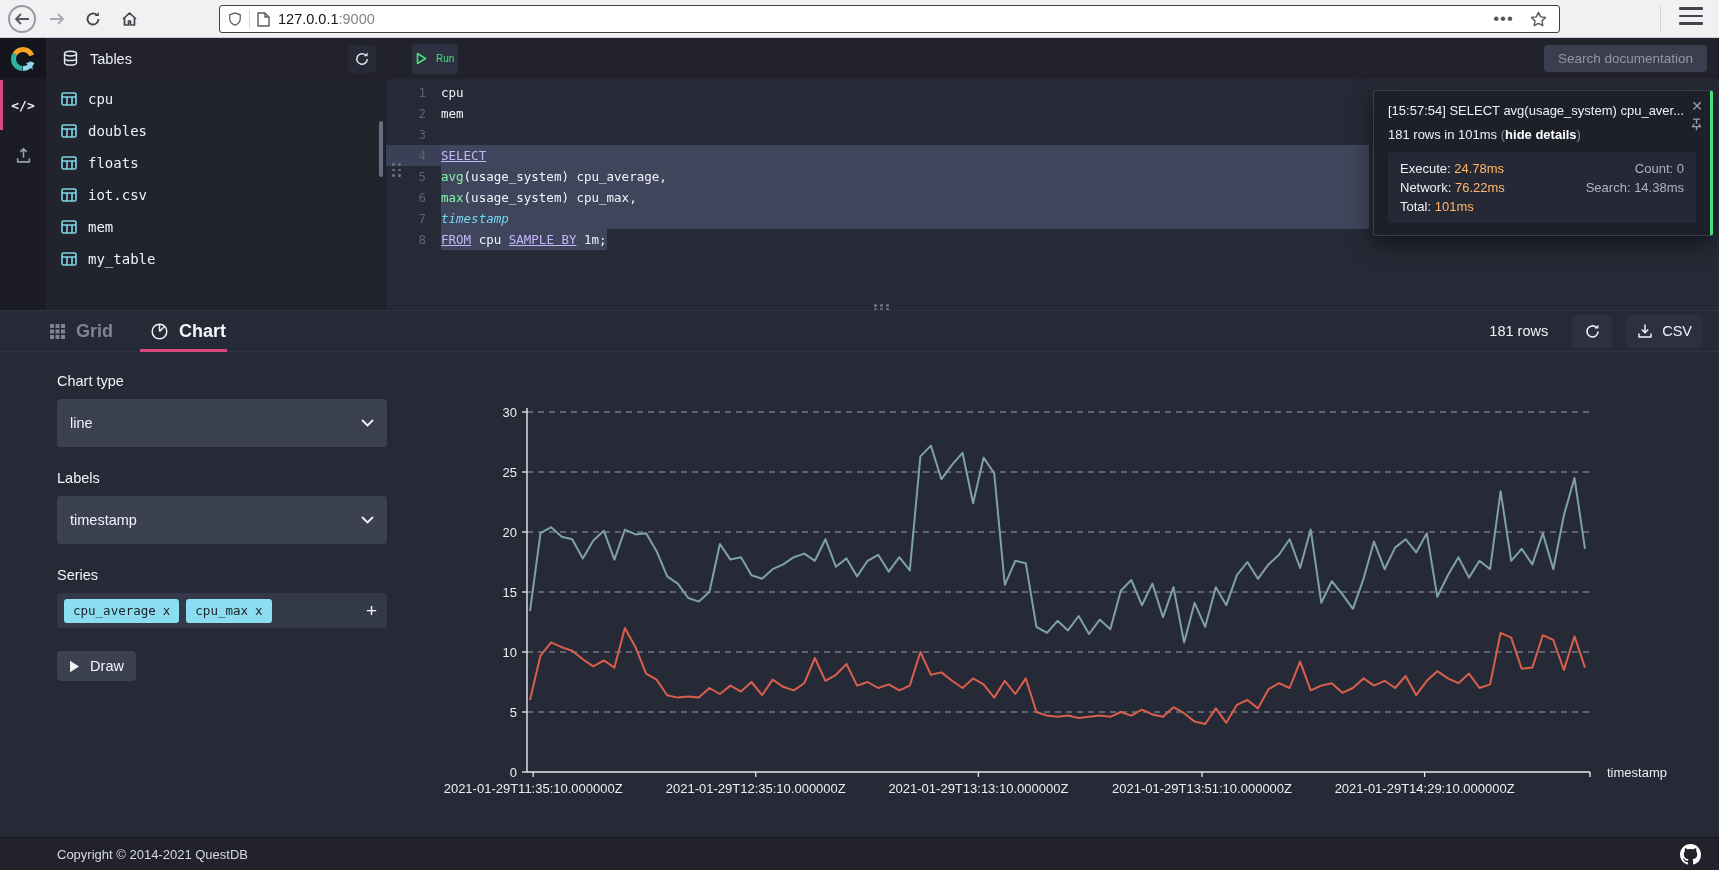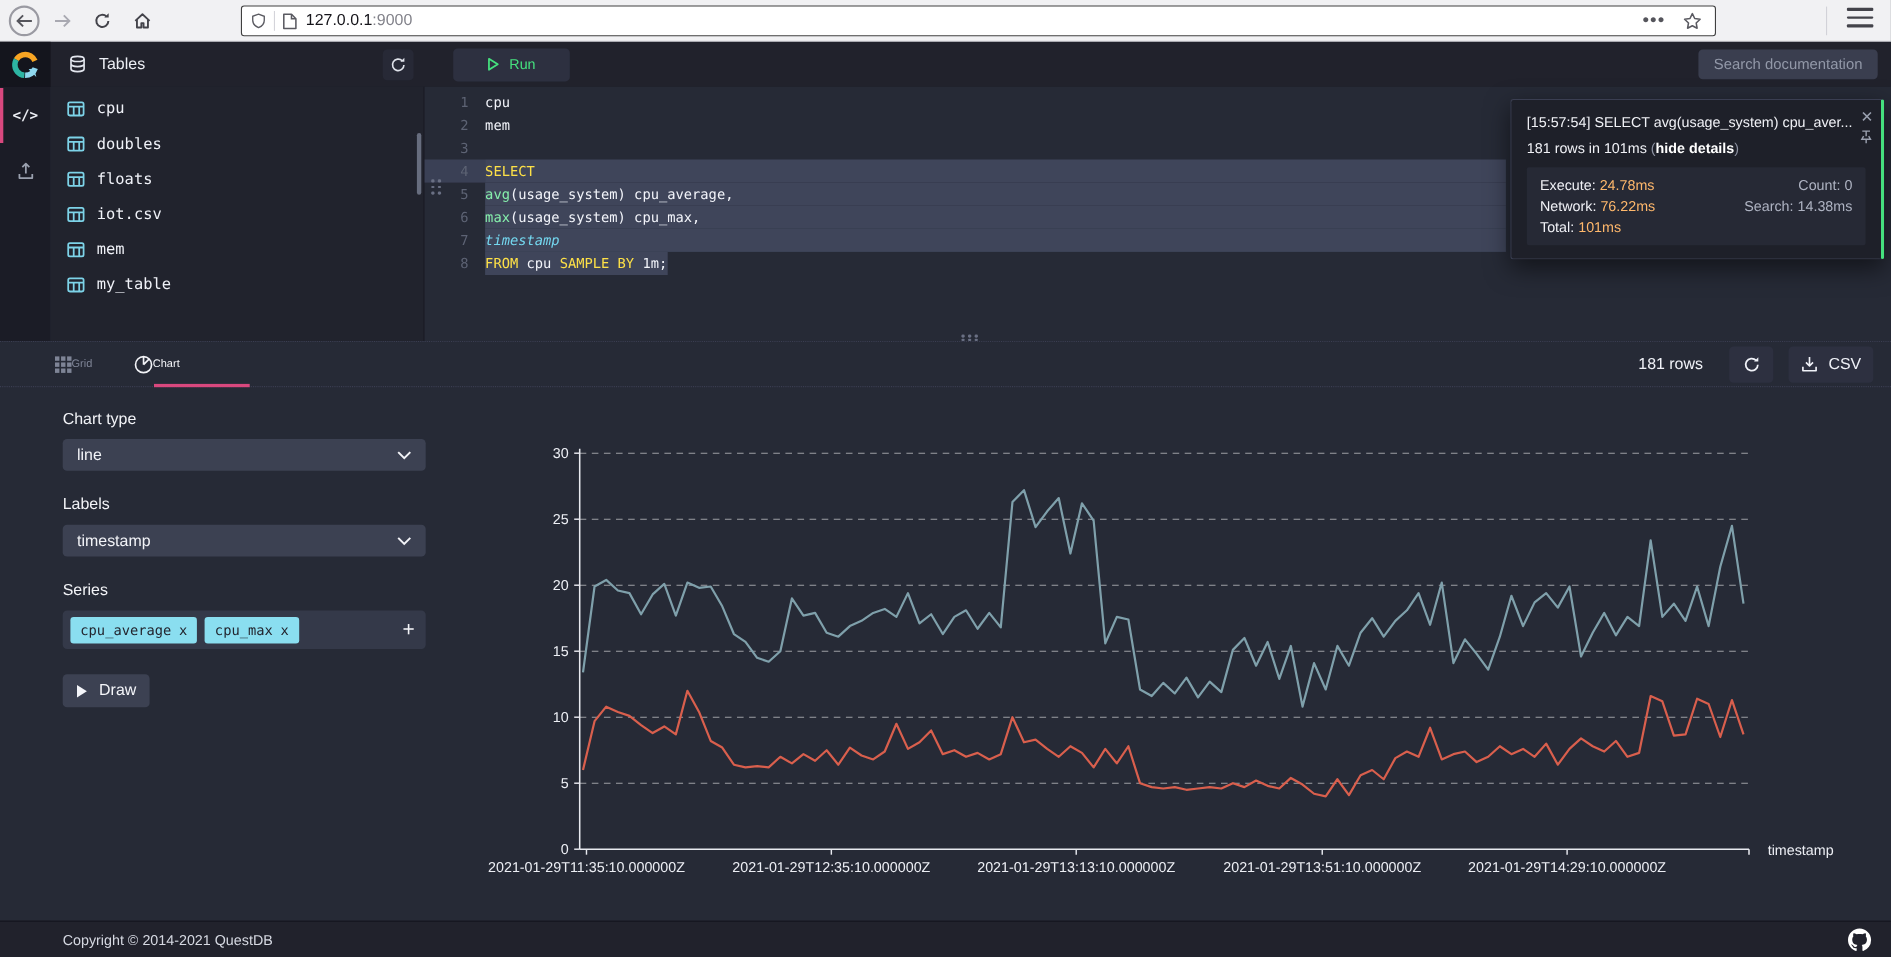--- a/index.html
+++ b/index.html
@@ -20,21 +20,21 @@
   .hamburger { position:absolute; right:16px; top:7px; width:24px; display:flex; flex-direction:column; gap:5px; }
   .hamburger span { height:2.5px; background:#43434a; border-radius:1px; }
 
   
   .topbar { position:absolute; left:0; top:38px; width:1719px; height:41px; background:#21222c; display:flex; align-items:center; }
   .logo-box { width:46px; height:41px; background:#14151d; display:flex; align-items:center; justify-content:center; flex:none; }
   .tables-head { width:340px; height:41px; display:flex; align-items:center; gap:11px; padding:0 10px 0 16px; flex:none; }
   .tables-title { color:#eceef4; font-size:14.5px; }
   .icon-btn { width:28px; height:28px; border-radius:4px; display:flex; align-items:center; justify-content:center; background:#272936; }
   .tables-head .icon-btn { margin-left:auto; }
-  .run-btn { margin-left:26px; height:30px; padding:0 31px; background:#2d3040; border-radius:4px; display:flex; align-items:center; gap:9px; color:#45e07e; font-size:13px; }
+  .run-btn { margin-left:26px; height:30px; padding:0 4px; background:#2d3040; border-radius:4px; display:flex; align-items:center; gap:9px; color:#45e07e; font-size:10px; }
   .search-doc { margin-left:auto; margin-right:12px; width:163px; height:27px; background:#3a3e4f; border:none; border-radius:4px; color:#9298a8; font-size:13.5px; padding:0 14px; outline:none; }
   .search-doc::placeholder { color:#9298a8; }
 
   
   .rail { position:absolute; left:0; top:79px; width:46px; height:758px; background:#1b1c26; }
   .rail-active { position:absolute; left:0; top:1px; width:3px; height:50px; background:#d9487e; }
   .rail-code { position:absolute; left:0; top:12px; width:46px; height:28px; display:flex; align-items:center; justify-content:center; color:#eceef4; font-family:"DejaVu Sans Mono",monospace; font-size:13px; font-weight:bold; }
   .rail-upload { position:absolute; left:0; top:62px; width:46px; height:28px; display:flex; align-items:center; justify-content:center; color:#9aa0ae; }
 
   
@@ -43,21 +43,21 @@
   .tp-scroll { position:absolute; right:2px; top:42px; width:4px; height:56px; background:#676d7e; border-radius:2px; }
 
   
   .editor { position:absolute; left:386px; top:79px; width:1333px; height:231px; background:#262a36; padding-top:3px; font-family:"DejaVu Sans Mono",monospace; font-size:12.5px; }
   .code-line { display:flex; height:21px; line-height:21px; }
   .gutter { width:55px; text-align:right; padding-right:15px; color:#5d6374; flex:none; }
   .g-active { background:#3a4055; }
   .line-content { white-space:pre; color:#f2f4fa; }
   .sel-block { background:#3f455a; display:inline-block; min-width:928px; }
   .sel-text { background:#3f455a; display:inline-block; }
-  .seg-p { color:#f2f4fa; } .seg-kw { color:#fde047; } .seg-fn { color:#86efac; } .seg-ty { color:#74d7ef; font-style:italic; }
+  .seg-p { color:#f2f4fa; } .seg-kw { color:#c4b5fd;text-decoration:underline; } .seg-fn { color:#86efac; } .seg-ty { color:#74d7ef; font-style:italic; }
   .editor-grip { position:absolute; left:6px; top:84px; display:grid; grid-template-columns:3px 3px; gap:3px; }
   .editor-grip i { width:2.5px; height:2.5px; background:#6a7084; border-radius:50%; }
 
   
   .popup { position:absolute; left:1373px; top:90px; width:340px; background:#1e2029; border:1px solid #3a3e51; border-right:3px solid #45e07e; border-radius:3px; padding:12px 26px 12px 14px; box-shadow:0 8px 22px rgba(0,0,0,.5); z-index:40; color:#f0f1f6; font-size:13px; }
   .popup-title { white-space:nowrap; overflow:hidden; }
   .popup-summary { margin-top:9px; }
   .popup-summary b { font-weight:bold; color:#fff; }
   .paren { color:#8b90a0; }
   .popup-details { margin-top:10px; background:#262935; border-radius:2px; padding:9px 12px; display:flex; justify-content:space-between; margin-right:-12px; }
@@ -65,32 +65,32 @@
   .pd-col.right { text-align:right; color:#aeb3c2; }
   .pd-val { color:#ffb86c; }
   .popup-close { position:absolute; right:7px; top:8px; color:#9aa0af; font-size:14px; line-height:14px; cursor:pointer; }
   .popup-pin { position:absolute; right:8px; top:27px; color:#9aa0af; cursor:pointer; }
 
   
   .results { position:absolute; left:0; top:310px; width:1719px; height:527px; background:#262a36; border-top:1px dotted #3b3e52; }
   .splitter-dots { position:absolute; left:874px; top:-7px; display:grid; grid-template-columns:repeat(3,5px); gap:1px; }
   .splitter-dots i { width:2.5px; height:2.5px; background:#6a7084; border-radius:50%; }
   .tabs-row { height:41px; border-bottom:1px dotted #3b3e52; display:flex; align-items:center; padding:0 16px 0 50px; position:relative; }
-  .tab { display:flex; align-items:center; font-size:10px; cursor:pointer; }
+  .tab { display:flex; align-items:center; gap:11px; font-size:18px; cursor:pointer;font-weight:bold; }
   .tab-grid { color:#7e8496; }
   .tab-chart { color:#f4f5f9; margin-left:38px; }
   .tab-underline { position:absolute; left:140px; bottom:-1px; width:87px; height:3px; background:#d9487e; }
   .tabs-right { margin-left:auto; display:flex; align-items:center; gap:14px; }
   .rows-count { color:#f0f2f8; font-size:14.5px; margin-right:10px; }
   .sq-btn { height:33px; min-width:40px; background:#2d3040; border-radius:4px; display:flex; align-items:center; justify-content:center; gap:9px; color:#f0f2f8; font-size:14.5px; padding:0 11px; cursor:pointer; }
 
   
   .controls { position:absolute; left:57px; top:62px; width:330px; }
   .ctrl-label { color:#f2f3f7; font-size:14.5px; margin-bottom:10px; }
-  .dropdown { height:29px; background:#3c4152; border-radius:4px; display:flex; align-items:center; padding:0 13px; color:#f2f3f7; font-size:14.5px; margin-bottom:23px; cursor:pointer; }
+  .dropdown { height:48px; background:#3c4152; border-radius:4px; display:flex; align-items:center; padding:0 13px; color:#f2f3f7; font-size:14.5px; margin-bottom:23px; cursor:pointer; }
   .dropdown svg { margin-left:auto; }
   .series-box { height:35px; background:#343949; border-radius:4px; display:flex; align-items:center; gap:7px; padding:0 10px 0 7px; margin-bottom:23px; }
   .chip { background:#8adef0; color:#23252e; border-radius:3px; height:24px; display:flex; align-items:center; padding:0 9px; font-family:"DejaVu Sans Mono",monospace; font-size:12.5px; gap:7px; }
   .chip .chip-x { cursor:pointer; }
   .series-add { margin-left:auto; color:#f2f3f7; font-size:19px; cursor:pointer; }
   .draw-btn { width:79px; height:30px; background:#3c4152; border-radius:4px; display:flex; align-items:center; justify-content:center; gap:10px; color:#f4f5f9; font-size:14.5px; cursor:pointer; }
 
   
   .chart-wrap { position:absolute; left:480px; top:90px; }
   .ytick, .xtick { font-family:"Liberation Sans",sans-serif; font-size:13px; fill:#eceef4; }

